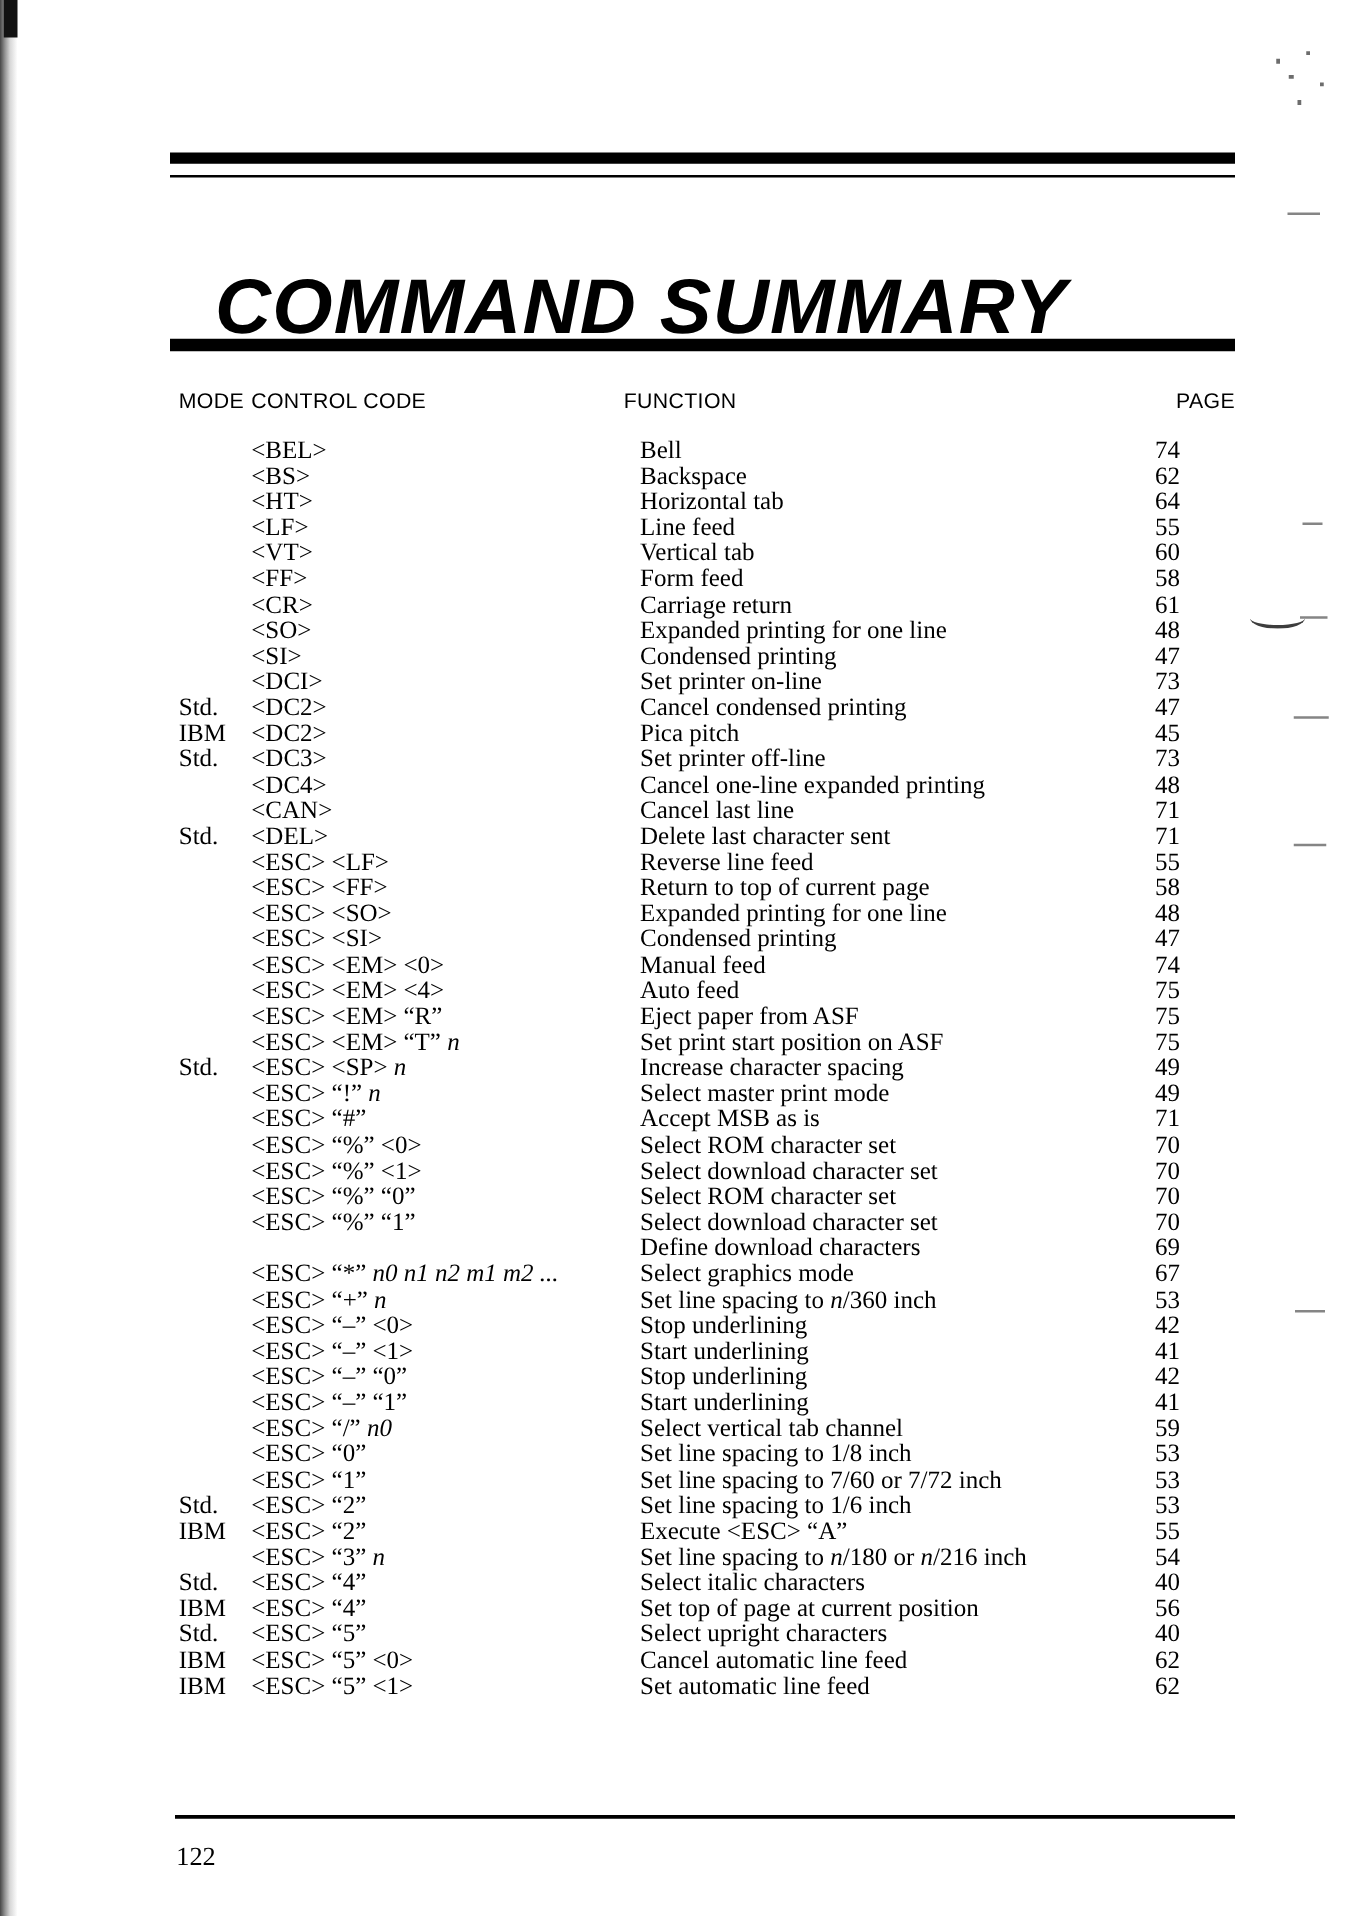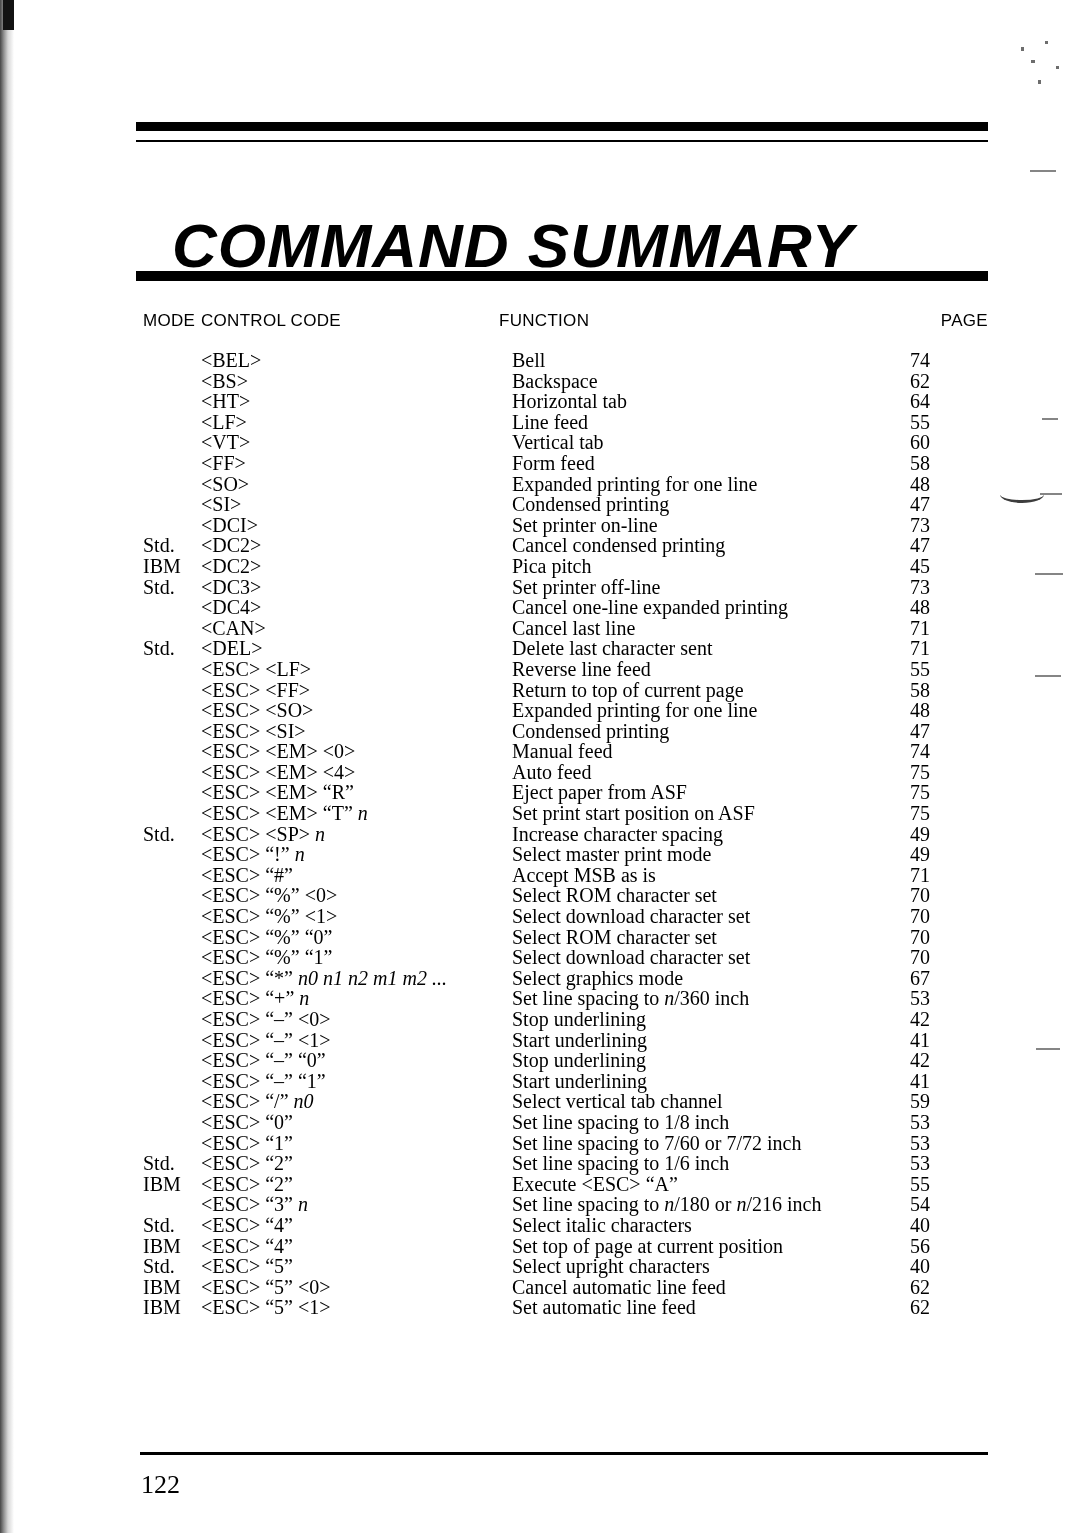--- a/index.html
+++ b/index.html
@@ -131,34 +131,34 @@
     left: 153px;
   }
   .c-function {
     position: absolute;
     left: 464px;
   }
   .c-page {
     position: absolute;
     left: 862px;
     width: 48px;
-    text-align: left;
+    text-align: center;
   }
   .row.wide .c-code {
     letter-spacing: 0.1px;
   }
   i, .it {
     font-style: italic;
   }
 
   #page-number {
     position: absolute;
     left: 93px;
     top: 1470px;
-    font-size: 26px;
+    font-size: 21px;
     line-height: 30px;
   }
 </style>
 </head>
 <body>
 
 <div id="page">
 
   <div class="rule-thick" id="rule-top-thick"></div>
   <div class="rule-thin" id="rule-top-thin"></div>
@@ -206,20 +206,26 @@
         <span class="c-page">60</span>
       </div>
       <div class="row">
         <span class="c-mode"></span>
         <span class="c-code">&lt;FF&gt;</span>
         <span class="c-function">Form feed</span>
         <span class="c-page">58</span>
       </div>
       <div class="row">
         <span class="c-mode"></span>
+        <span class="c-code">&lt;CR&gt;</span>
+        <span class="c-function">Carriage return</span>
+        <span class="c-page">61</span>
+      </div>
+      <div class="row">
+        <span class="c-mode"></span>
         <span class="c-code">&lt;SO&gt;</span>
         <span class="c-function">Expanded printing for one line</span>
         <span class="c-page">48</span>
       </div>
       <div class="row">
         <span class="c-mode"></span>
         <span class="c-code">&lt;SI&gt;</span>
         <span class="c-function">Condensed printing</span>
         <span class="c-page">47</span>
       </div>
@@ -347,20 +353,26 @@
         <span class="c-mode"></span>
         <span class="c-code">&lt;ESC&gt; “%” “0”</span>
         <span class="c-function">Select ROM character set</span>
         <span class="c-page">70</span>
       </div>
       <div class="row">
         <span class="c-mode"></span>
         <span class="c-code">&lt;ESC&gt; “%” “1”</span>
         <span class="c-function">Select download character set</span>
         <span class="c-page">70</span>
+      </div>
+      <div class="row">
+        <span class="c-mode"></span>
+        <span class="c-code"></span>
+        <span class="c-function">Define download characters</span>
+        <span class="c-page">69</span>
       </div>
       <div class="row">
         <span class="c-mode"></span>
         <span class="c-code">&lt;ESC&gt; “*” <i>n0 n1 n2 m1 m2 ...</i></span>
         <span class="c-function">Select graphics mode</span>
         <span class="c-page">67</span>
       </div>
       <div class="row">
         <span class="c-mode"></span>
         <span class="c-code">&lt;ESC&gt; “+” <i>n</i></span>

